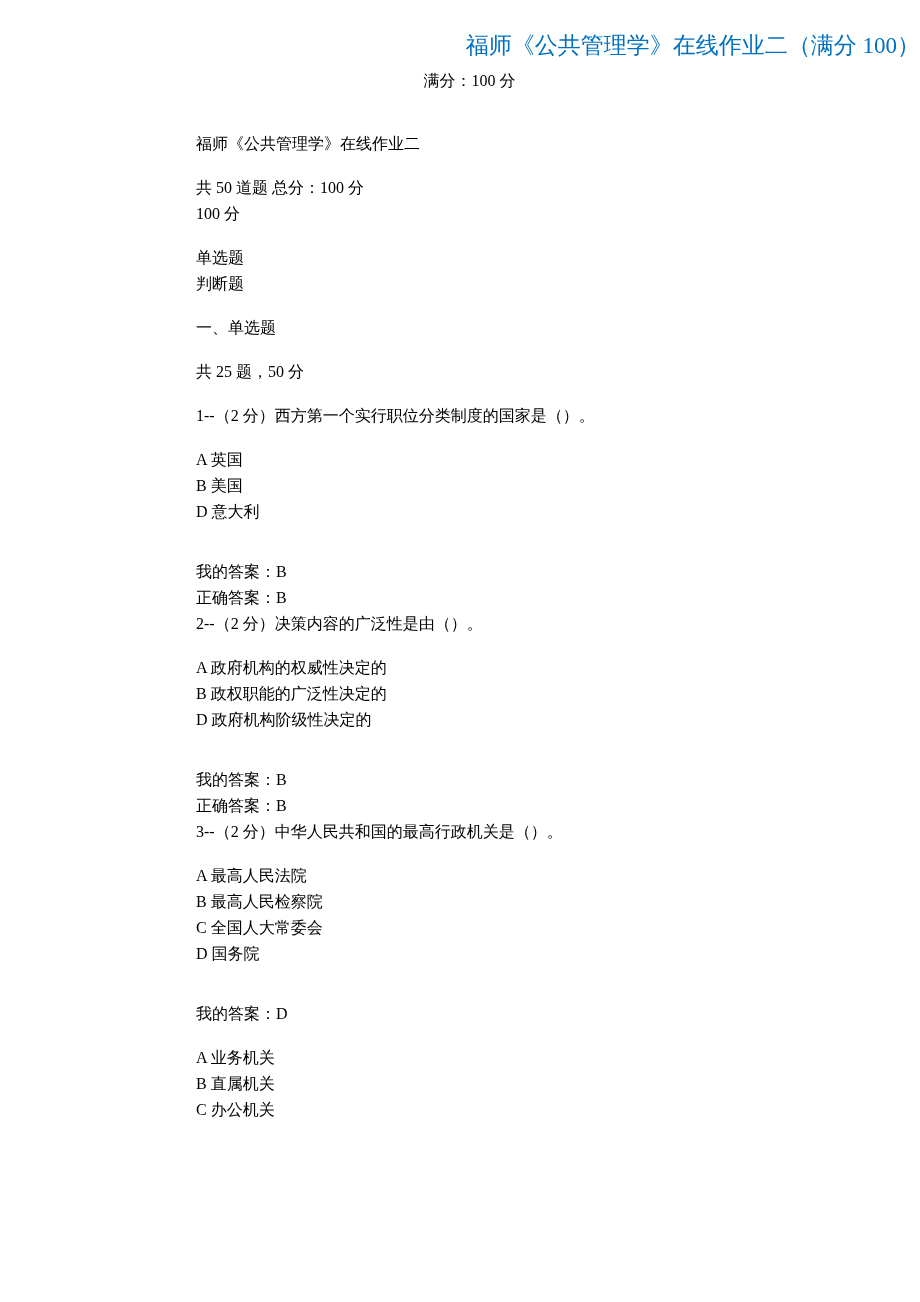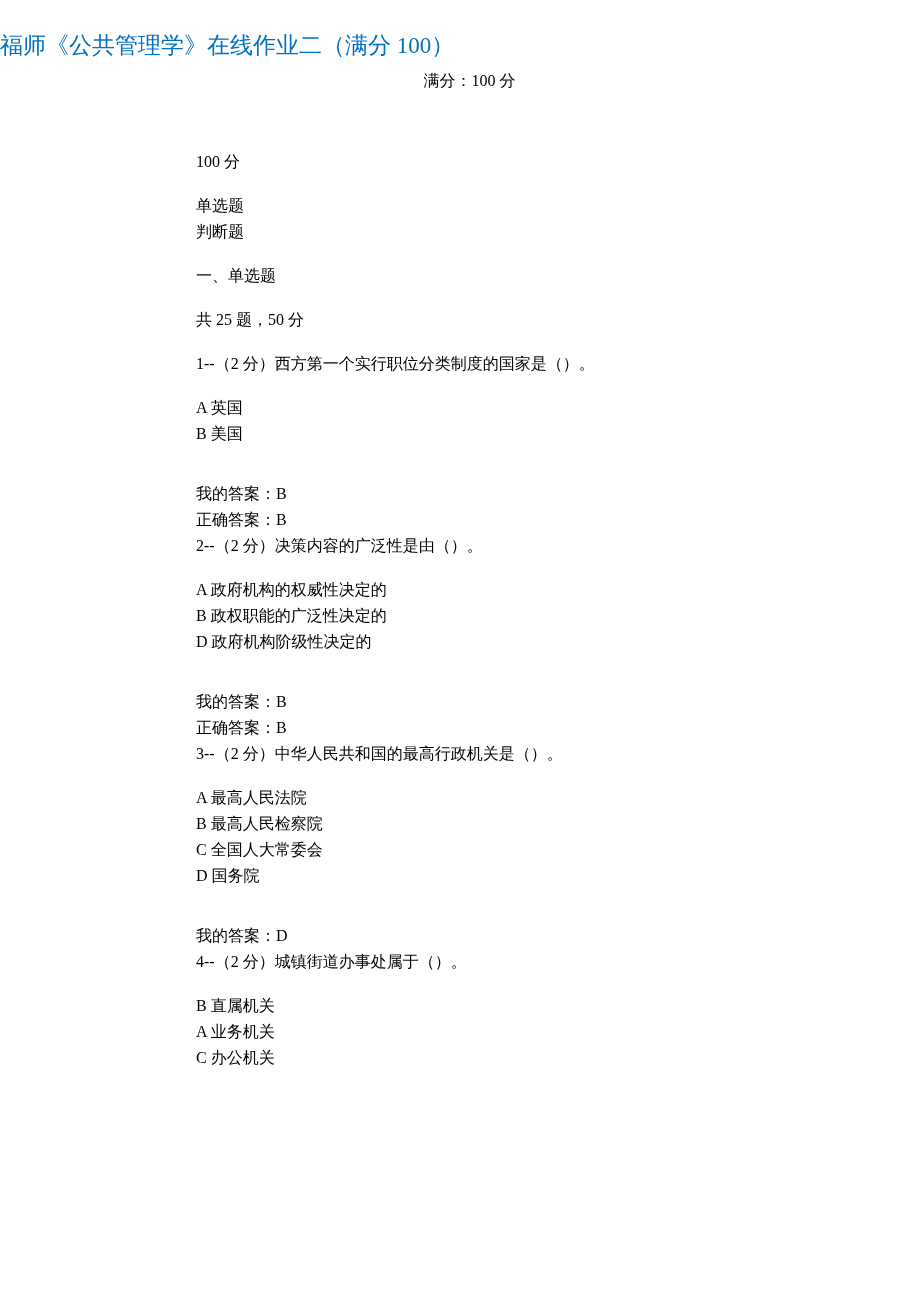--- a/index.html
+++ b/index.html
@@ -10,21 +10,21 @@
     color: #000;
     background: #fff;
   }
   .page {
     width: 920px;
     min-height: 1302px;
     padding: 30px 0 40px 0;
     box-sizing: border-box;
   }
   .title {
-    text-align: left;
+    text-align: right;
     color: #0070C0;
     font-size: 23px;
     margin-bottom: 10px;
     font-family: "SimSun", "宋体", serif;
   }
   .subtitle {
     text-align: center;
     font-size: 16px;
     margin-bottom: 40px;
     padding-left: 19px;
@@ -47,35 +47,38 @@
 </head>
 <body>
 
 <div class="page">
 
   <div class="title">福师《公共管理学》在线作业二（满分 100）</div>
   <div class="subtitle">满分：100 分</div>
 
   <div class="content">
 
+    <p>福师《公共管理学》在线作业二</p>
     <div class="gap"></div>
+    <p>共 50 道题  总分：100 分</p>
     <p>100 分</p>
     <div class="gap"></div>
     <p>单选题</p>
     <p>判断题</p>
     <div class="gap"></div>
     <p>一、单选题</p>
     <div class="gap"></div>
     <p>共 25 题，50 分</p>
     <div class="gap"></div>
 
     <p>1--（2 分）西方第一个实行职位分类制度的国家是（）。</p>
     <div class="gap"></div>
     <p>A 英国</p>
     <p>B 美国</p>
+    <p>D 意大利</p>
     <div class="gap2"></div>
     <p>我的答案：B</p>
     <p>正确答案：B</p>
 
     <p>2--（2 分）决策内容的广泛性是由（）。</p>
     <div class="gap"></div>
     <p>A 政府机构的权威性决定的</p>
     <p>B 政权职能的广泛性决定的</p>
     <p>D 政府机构阶级性决定的</p>
     <div class="gap2"></div>
@@ -84,21 +87,20 @@
 
     <p>3--（2 分）中华人民共和国的最高行政机关是（）。</p>
     <div class="gap"></div>
     <p>A 最高人民法院</p>
     <p>B 最高人民检察院</p>
     <p>C 全国人大常委会</p>
     <p>D 国务院</p>
     <div class="gap2"></div>
     <p>我的答案：D</p>
 
-    <p>4--（2 分）城镇街道办事处属于（）。</p>
     <div class="gap"></div>
+    <p>A 业务机关</p>
     <p>B 直属机关</p>
-    <p>A 业务机关</p>
     <p>C 办公机关</p>
     <div class="gap2"></div>
 
   </div>
 </div>
 
 </body></html>

